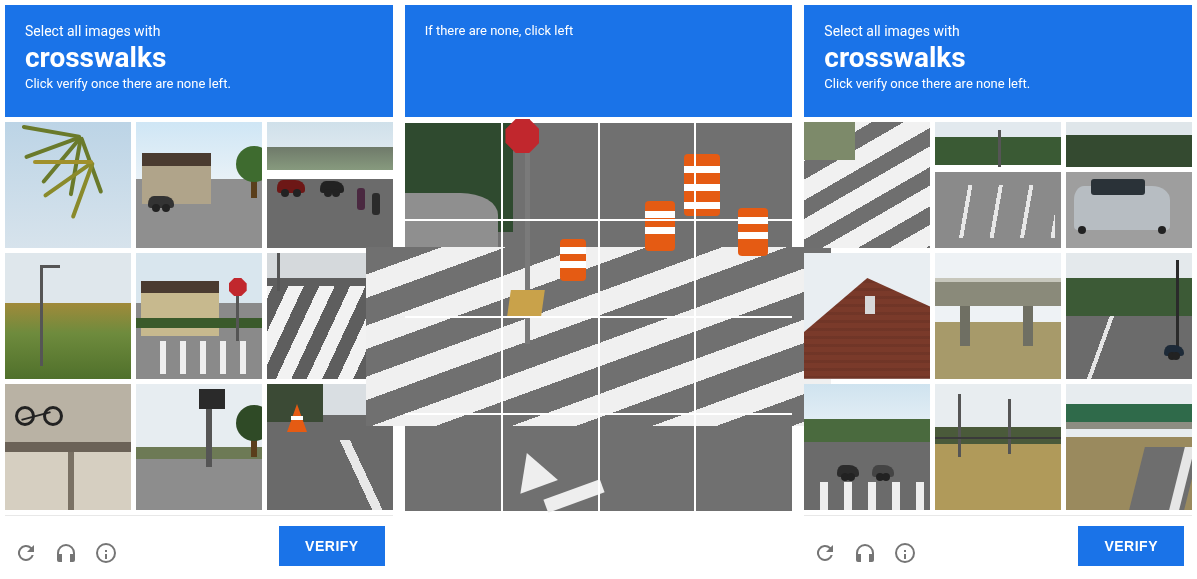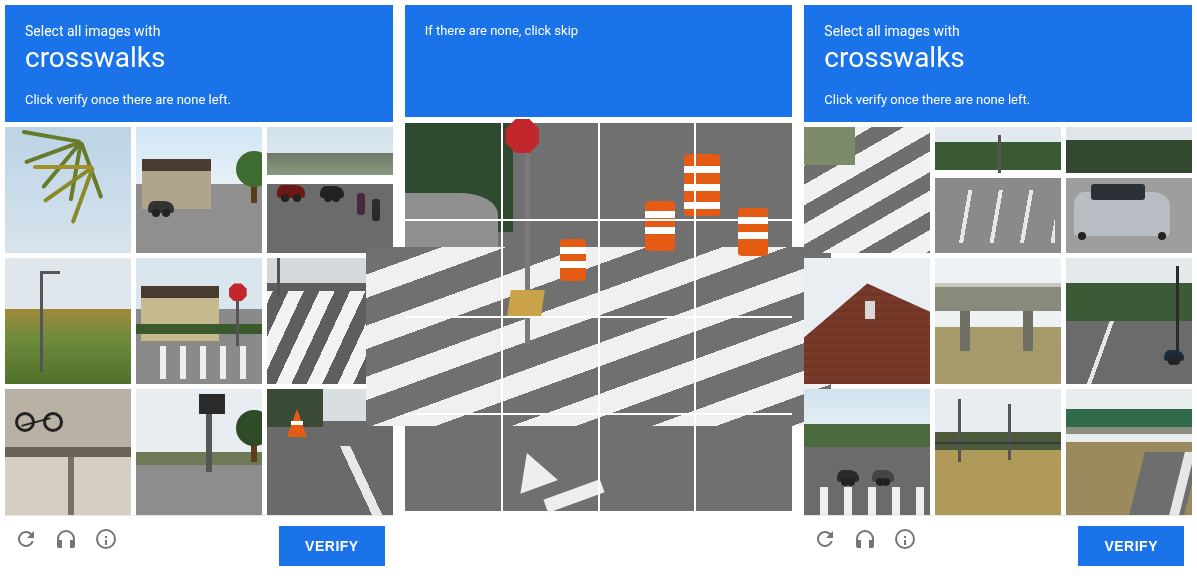--- a/index.html
+++ b/index.html
@@ -19,21 +19,21 @@
     flex-direction: column;
     background: #fff;
   }
   .header {
     background: #1a73e8;
     color: #fff;
     padding: 18px 20px 20px 20px;
     min-height: 112px;
   }
   .header-line1 { font-size: 14px; font-weight: 400; margin-bottom: 2px; }
-  .header-subject { font-size: 28px; font-weight: 400; margin-bottom: 18px; }
+  .header-subject { font-size: 28px; font-weight: 700; margin-bottom: 2px; }
   .header-line2 { font-size: 13px; font-weight: 400; }
 
   .grid-tiles {
     display: grid;
     gap: 5px;
     padding-top: 5px;
   }
   .grid-tiles.g3 { grid-template-columns: repeat(3, 1fr); }
   .grid-nogap {
     display: grid;
@@ -52,21 +52,21 @@
   .grid-nogap .tile:nth-child(-n+4){ border-top:none; }
   .grid-nogap .tile:nth-child(4n){ border-right:none; }
   .grid-nogap .tile:nth-child(4n+1){ border-left:none; }
   .grid-nogap .tile:nth-last-child(-n+4){ border-bottom:none; }
 
   .footer {
     border-top: 1px solid #e8e8e8;
     margin-top: auto;
     padding: 10px 8px 8px 8px;
     display: flex;
-    align-items: flex-start;
+    align-items: flex-end;
     gap: 14px;
   }
   .footer .spacer { flex: 1; }
   .icon-btn {
     width: 26px; height: 26px;
     display: flex; align-items: center; justify-content: center;
     color: #757575;
     cursor: pointer;
     background:none; border:none;
   }
@@ -284,21 +284,21 @@
           <path d="M12 2a10 10 0 1 0 0 20 10 10 0 0 0 0-20zm0 18a8 8 0 1 1 0-16 8 8 0 0 1 0 16zm-1-7h2v5h-2zm0-4h2v2h-2z"></path>
         </svg>
     </button>
     <div class="spacer"></div>
     <button class="action-btn">VERIFY</button>
   </div>
 </div>
 
 <div class="panel">
   <div class="header">
-    <div class="header-line2">If there are none, click skip</div>
+    <div class="header-line2">If there are none, click left</div>
   </div>
 
   <div style="position:relative;">
 
     <div class="scene" style="position:absolute;inset:6px 0 0 0;">
       <div style="position:absolute;inset:0;background:#707070;"></div>
       <div style="position:absolute;left:0;top:0;width:28%;height:28%;background:#2f4a2f;"></div>
       <div style="position:absolute;left:0;top:18%;width:24%;height:14%;background:#8f8f8f;border-radius:0 40% 0 0;"></div>
 
       <div style="position:absolute;left:-10%;right:-10%;top:32%;height:46%;background:repeating-linear-gradient(160deg,#707070 0 26px,#f0f0f0 26px 48px);"></div>

